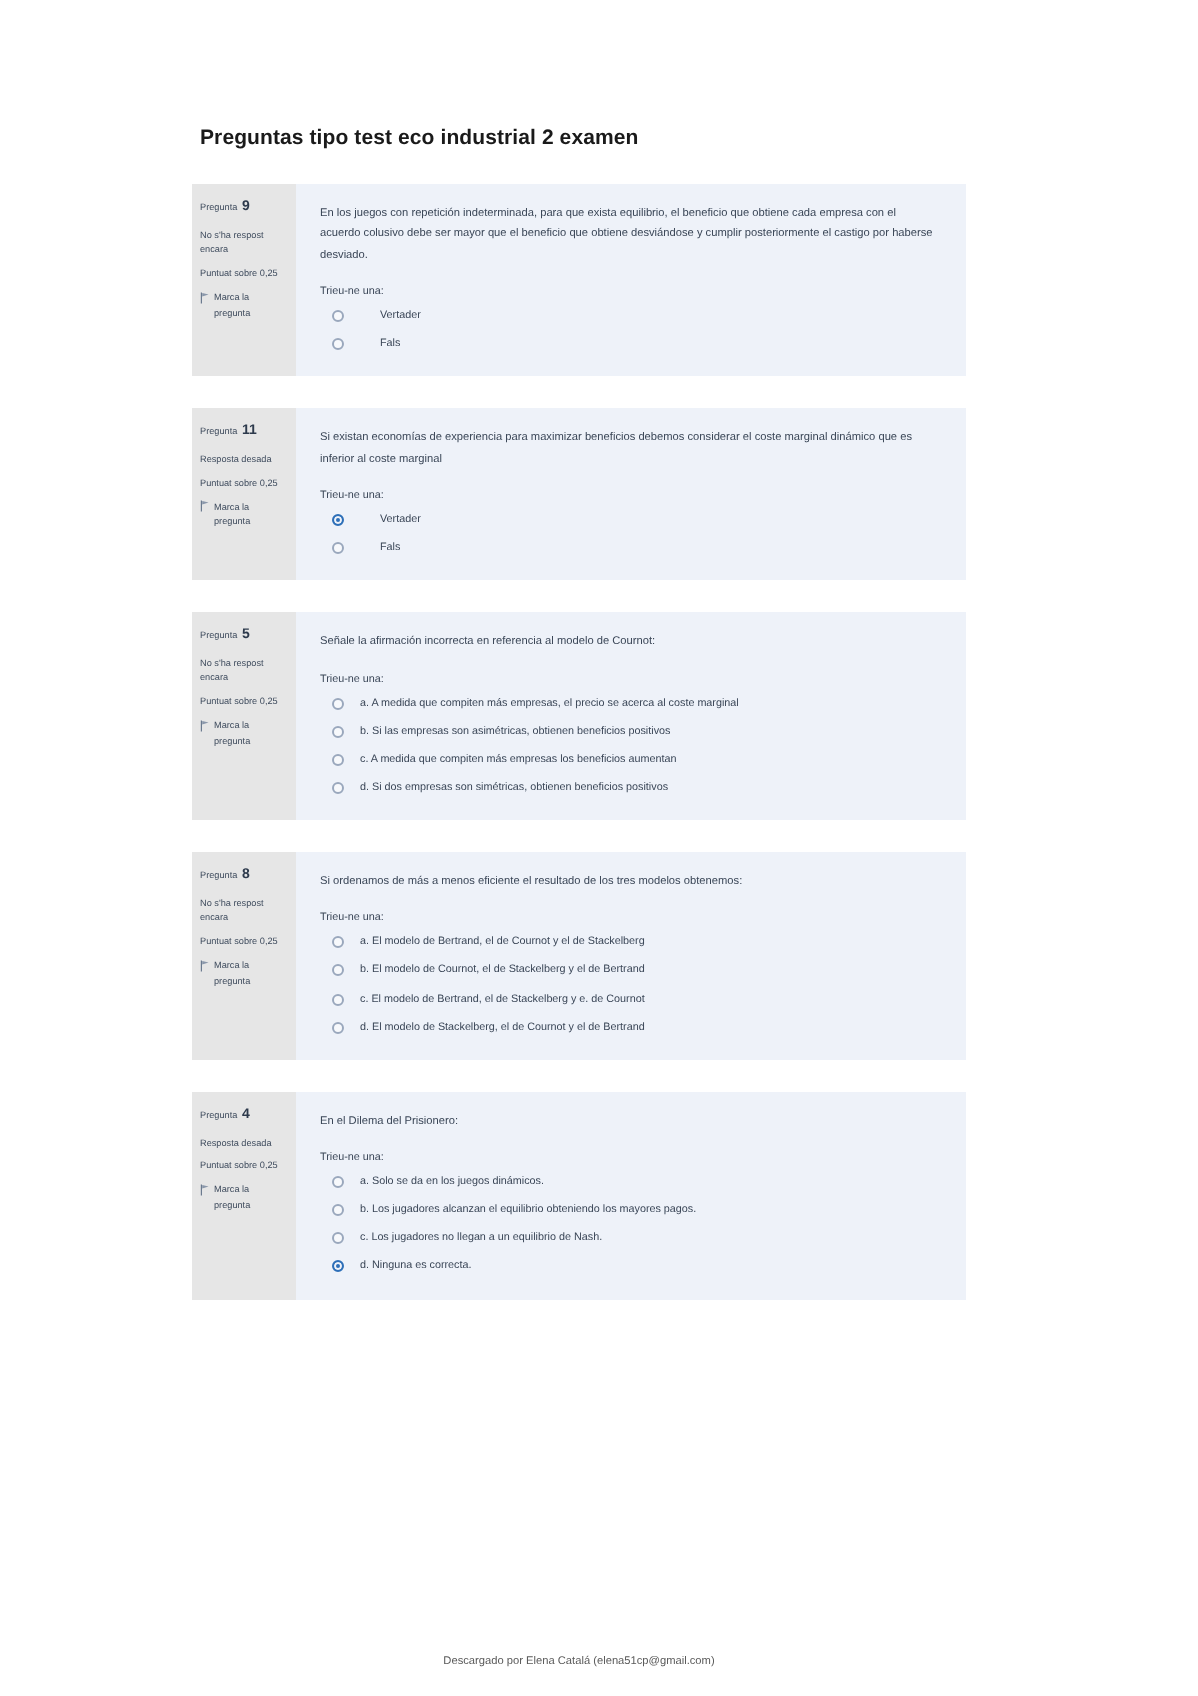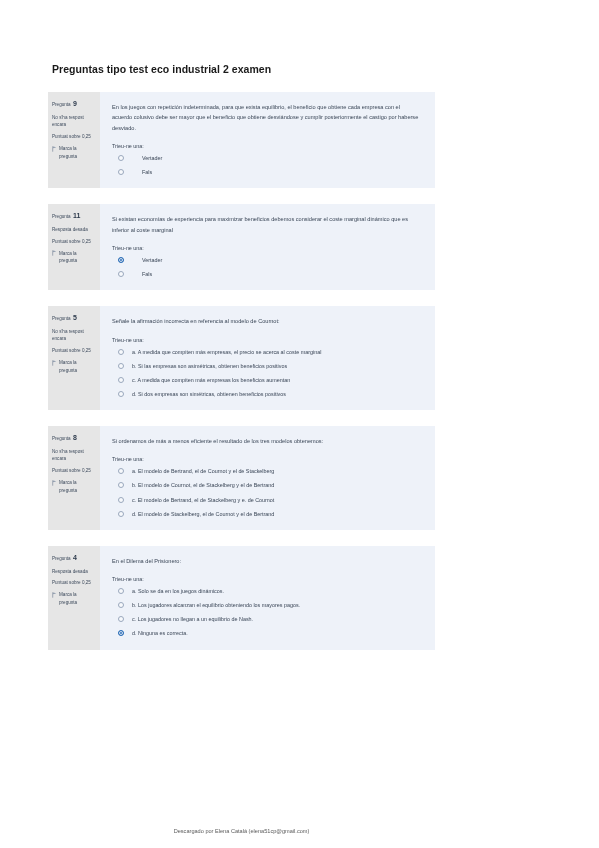--- a/index.html
+++ b/index.html
@@ -14,20 +14,21 @@
     color: #2b2b2b;
     position: relative;
     overflow: hidden;
   }
   .page {
     width: 483px;
     height: 848px;
     box-sizing: border-box;
     padding: 0 48px;
     position: relative;
+    margin-left: 48px;
   }
   .doc-title {
     font-size: 10.5px;
     font-weight: bold;
     color: #1a1a1a;
     letter-spacing: 0.05px;
     padding-top: 63px;
     margin: 0 0 17px 4px;
   }
   .question {

